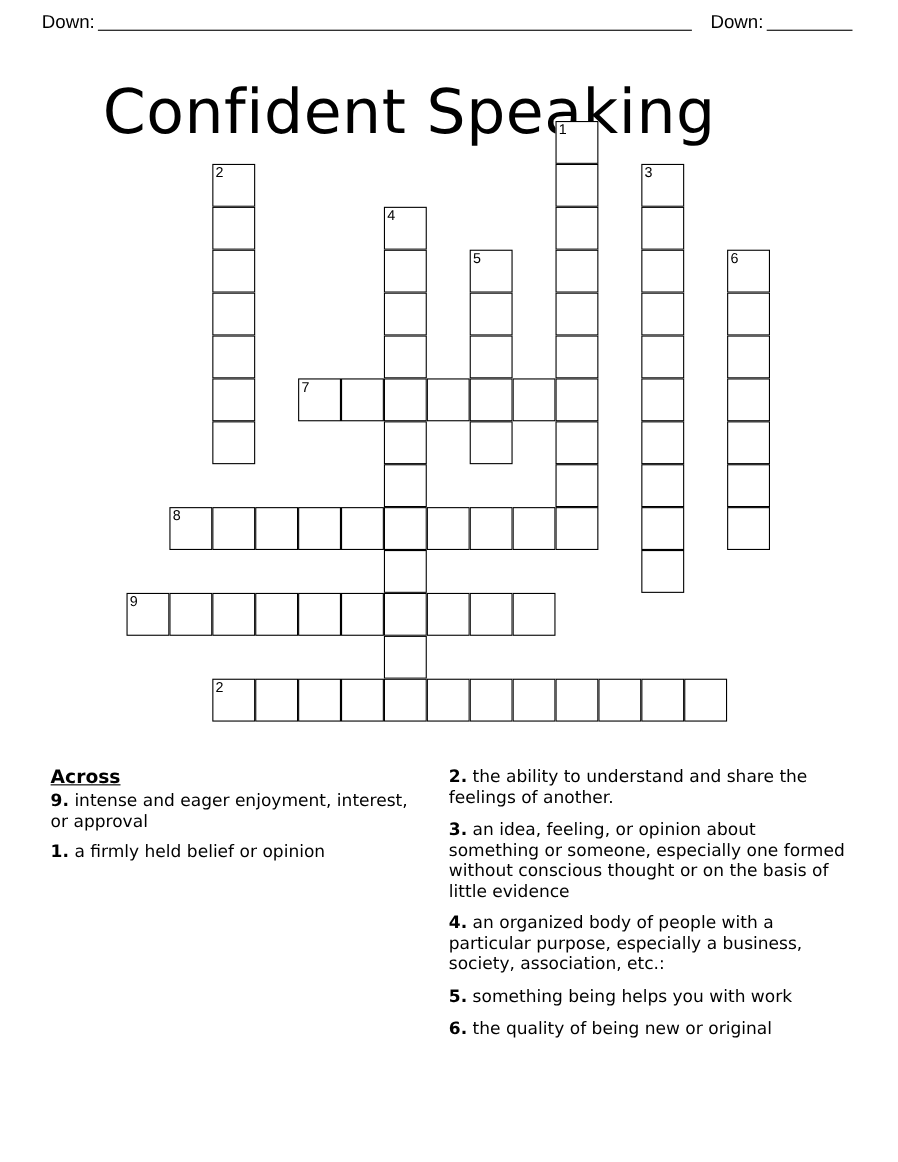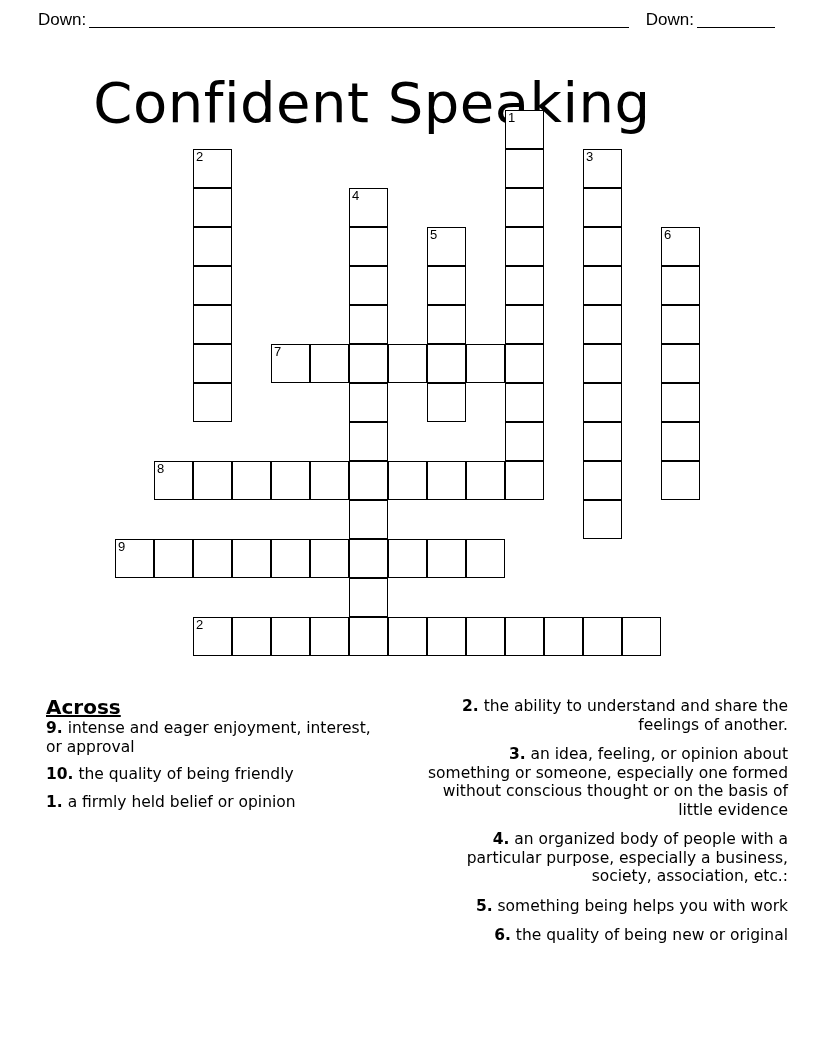--- a/index.html
+++ b/index.html
@@ -94,25 +94,25 @@
     left: 0px;
     top: 697px;
     width: 816px;
     height: 300px;
   }
   .clue-col {
     position: absolute;
     top: 0;
   }
   .clue-col-left  { left: 46px;  width: 330px; }
-  .clue-col-right { left: 428px; width: 360px; text-align: right; }
+  .clue-col-right { left: 408px; width: 360px; }
 
   .clue-heading {
     font-family: "DejaVu Sans", sans-serif;
-    font-size: 20px;
+    font-size: 17px;
     font-weight: 700;
     text-decoration: underline;
     line-height: 21px;
     margin: 0 0 1px 0;
   }
   .clue {
     font-family: "DejaVu Sans", sans-serif;
     font-size: 15.5px;
     line-height: 18.5px;
     margin: 0 0 9px 0;
@@ -241,24 +241,20 @@
   </div>
 
 <div id="clues">
   <div class="clue-col clue-col-left">
     <div class="clue-heading">Across</div>
 
     <p class="clue">
       <span class="num">9.</span>
       <span>intense and eager enjoyment, interest, or approval</span>
     </p>
-    <p class="clue">
-      <span class="num">10.</span>
-      <span>the quality of being friendly</span>
-    </p>
 
 
     <p class="clue">
       <span class="num">1.</span>
       <span>a firmly held belief or opinion</span>
     </p>
   </div>
 
   <div class="clue-col clue-col-right">
     <p class="clue">

